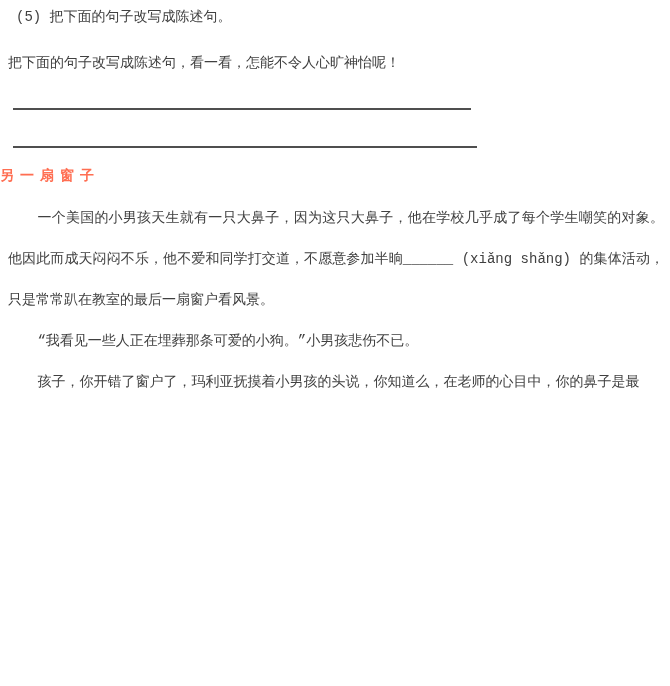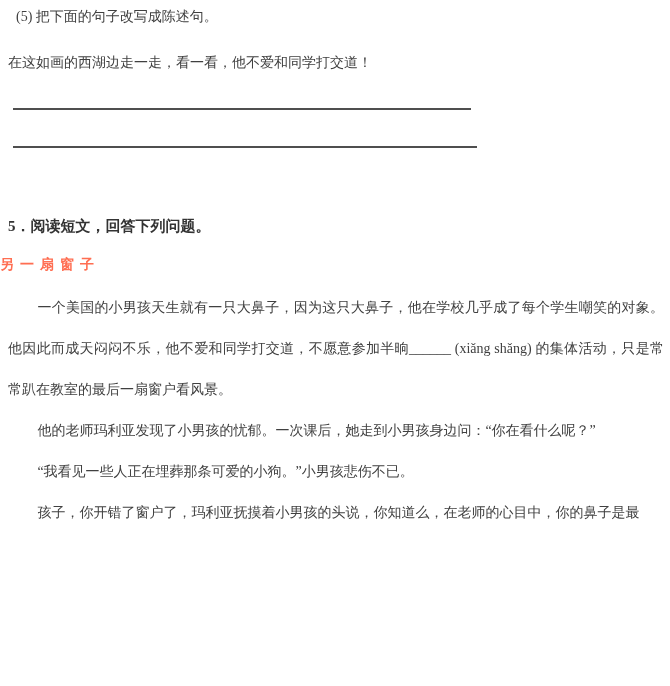--- a/index.html
+++ b/index.html
@@ -7,21 +7,21 @@
     padding: 0;
     background: #ffffff;
   }
   .page {
     position: relative;
     width: 670px;
     height: 577px;
     overflow: hidden;
     background: #ffffff;
     color: #404040;
-    font-family: Liberation Serif, serif;
+    font-family: Liberation Mono, monospace;
     font-size: 14px;
   }
   .q-label {
     margin: 8px 8px 0 16px;
     line-height: 18px;
   }
   .q-sentence {
     margin: 28px 8px 0 8px;
     line-height: 18px;
   }
@@ -67,31 +67,29 @@
     text-align: justify;
   }
 </style>
 </head>
 <body>
 
 <div class="page">
 
   <div class="q-label">(5) 把下面的句子改写成陈述句。</div>
 
-  <div class="q-sentence">在这如画的西湖边走一走，看一看，他不爱和同学打交道！</div>
+  <div class="q-sentence">把下面的句子改写成陈述句，看一看，怎能不令人心旷神怡呢！</div>
 
   <div class="answer-line first"></div>
 
 
   <div class="answer-line second"></div>
 
-  <div class="section-heading">5．阅读短文，回答下列问题。</div>
 
   <div class="passage-title">另一扇窗子</div>
 
   <div class="passage">
     <p>一个美国的小男孩天生就有一只大鼻子，因为这只大鼻子，他在学校几乎成了每个学生嘲笑的对象。他因此而成天闷闷不乐，他不爱和同学打交道，不愿意参加半晌______ (xiǎng shǎng) 的集体活动，只是常常趴在教室的最后一扇窗户看风景。</p>
-    <p>他的老师玛利亚发现了小男孩的忧郁。一次课后，她走到小男孩身边问：“你在看什么呢？”</p>
     <p>“我看见一些人正在埋葬那条可爱的小狗。”小男孩悲伤不已。</p>
     <p>孩子，你开错了窗户了，玛利亚抚摸着小男孩的头说，你知道么，在老师的心目中，你的鼻子是最</p>
   </div>
 
 </div>
 
 </body></html>

